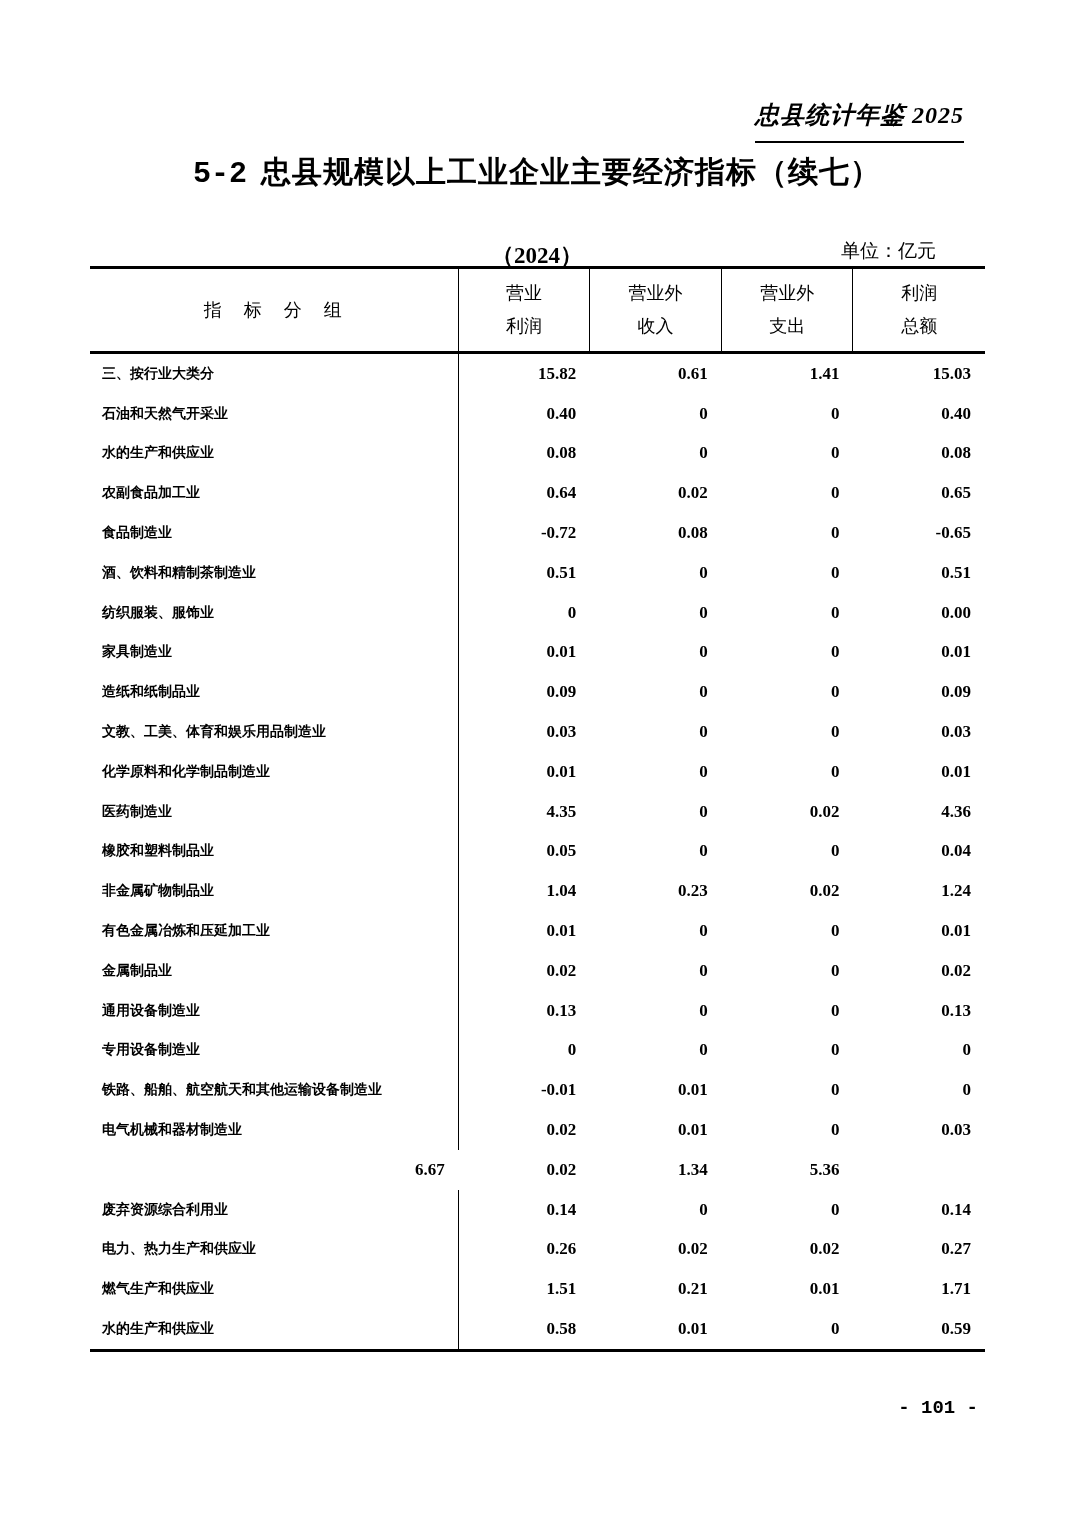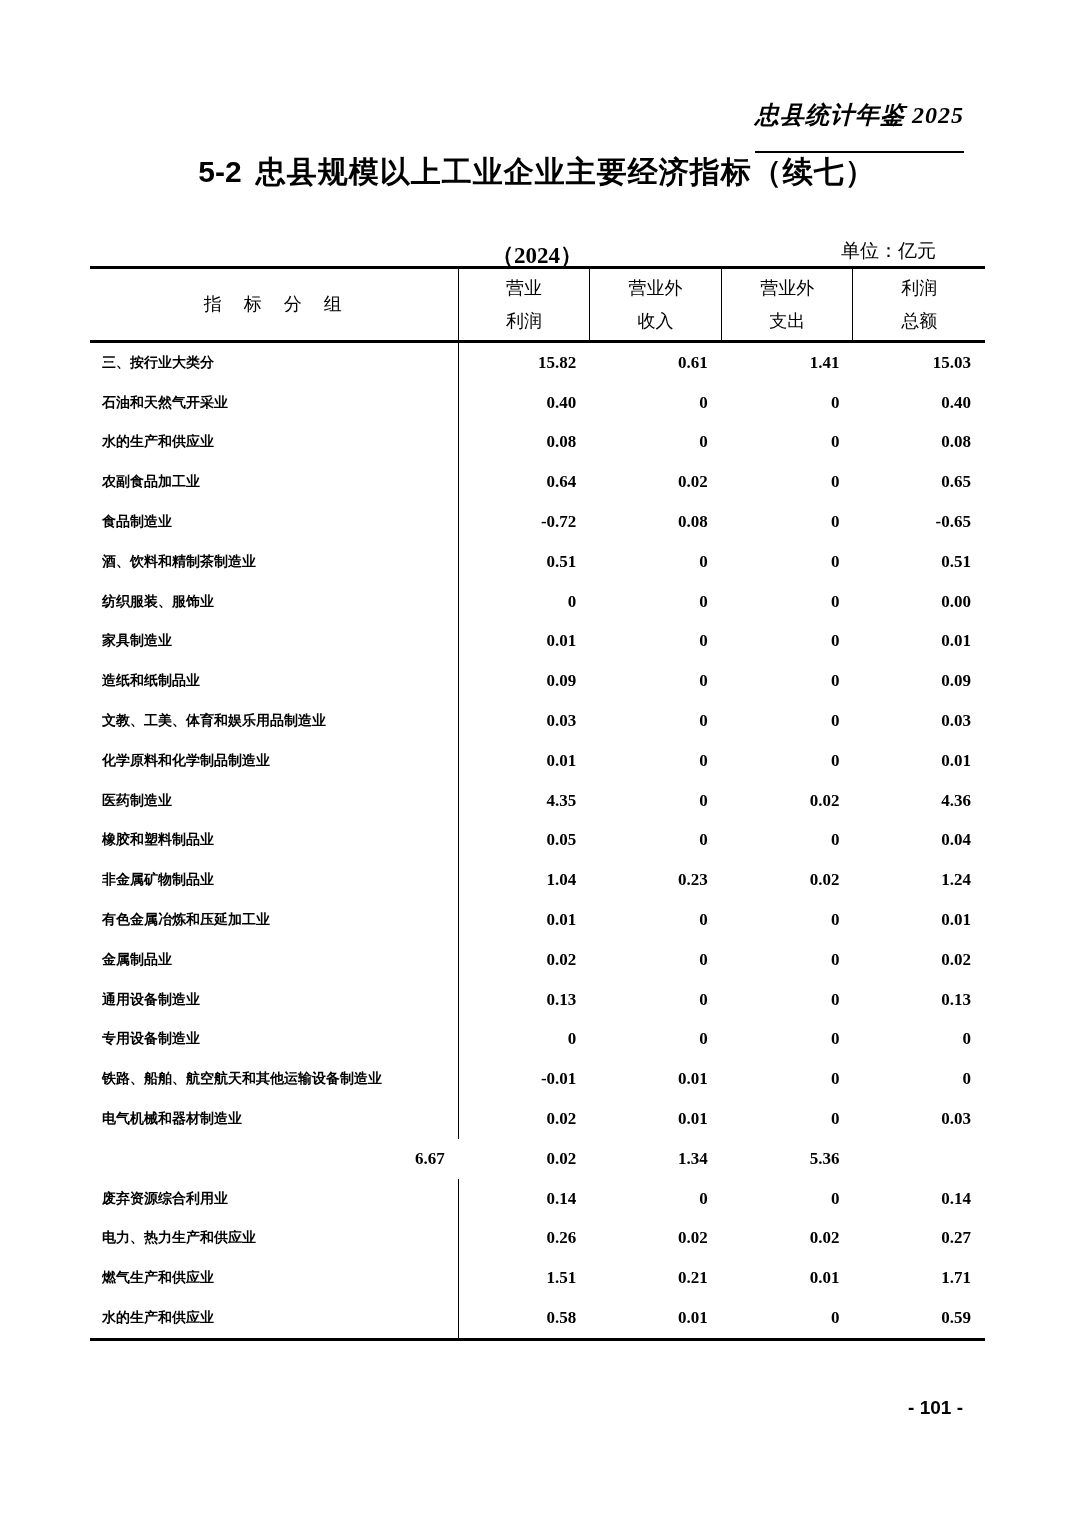--- a/index.html
+++ b/index.html
@@ -18,35 +18,35 @@
   .yearbook {
     position: absolute;
     top: 99px;
     right: 110px;
     font-family: "Liberation Serif", serif;
     font-style: italic;
     font-weight: bold;
     font-size: 24px;
     letter-spacing: 1px;
     border-bottom: 2px solid #000;
-    padding-bottom: 20px;
+    padding-bottom: 10px;
   }
 
   
   .title {
     position: absolute;
     top: 152px;
     left: 0;
     width: 100%;
     text-align: center;
     font-size: 30px;
     font-weight: bold;
     white-space: nowrap;
   }
-  .title .num { font-family: Liberation Sans, sans-serif; }
+  .title .num { font-family: Liberation Mono, monospace; }
   .title .txt { font-family: "Liberation Sans", sans-serif; margin-left: 14px; letter-spacing: 1px; }
   .subtitle {
     position: absolute;
     top: 200px;
     left: 0;
     width: 100%;
     text-align: center;
     font-size: 23px;
     font-weight: bold;
     font-family: "Liberation Serif", serif;
@@ -65,21 +65,21 @@
     position: absolute;
     left: 90px;
     top: 266px;
     width: 895px;
     border-top: 3px solid #000;
     border-bottom: 3px solid #000;
   }
   .thead {
     display: grid;
     grid-template-columns: 41.2% 14.7% 14.7% 14.7% 14.7%;
-    height: 74px;
+    height: 85px;
     border-bottom: 3px solid #000;
     box-sizing: border-box;
   }
   .thead .hcell {
     display: flex;
     flex-direction: column;
     align-items: center;
     justify-content: center;
     font-size: 18px;
     line-height: 33px;
@@ -108,22 +108,22 @@
     justify-content: flex-end;
     padding-right: 14px;
     font-family: "Liberation Serif", serif;
     font-weight: bold;
     font-size: 17px;
   }
 
   .pagenum {
     position: absolute;
     top: 1397px;
-    right: 111px;
-    font-family: Liberation Sans, sans-serif;
+    right: 96px;
+    font-family: Liberation Mono, monospace;
     font-weight: bold;
     font-size: 19px;
   }
 </style>
 </head>
 <body>
 
 <div class="page">
 
   <div class="yearbook">忠县统计年鉴 2025</div>

